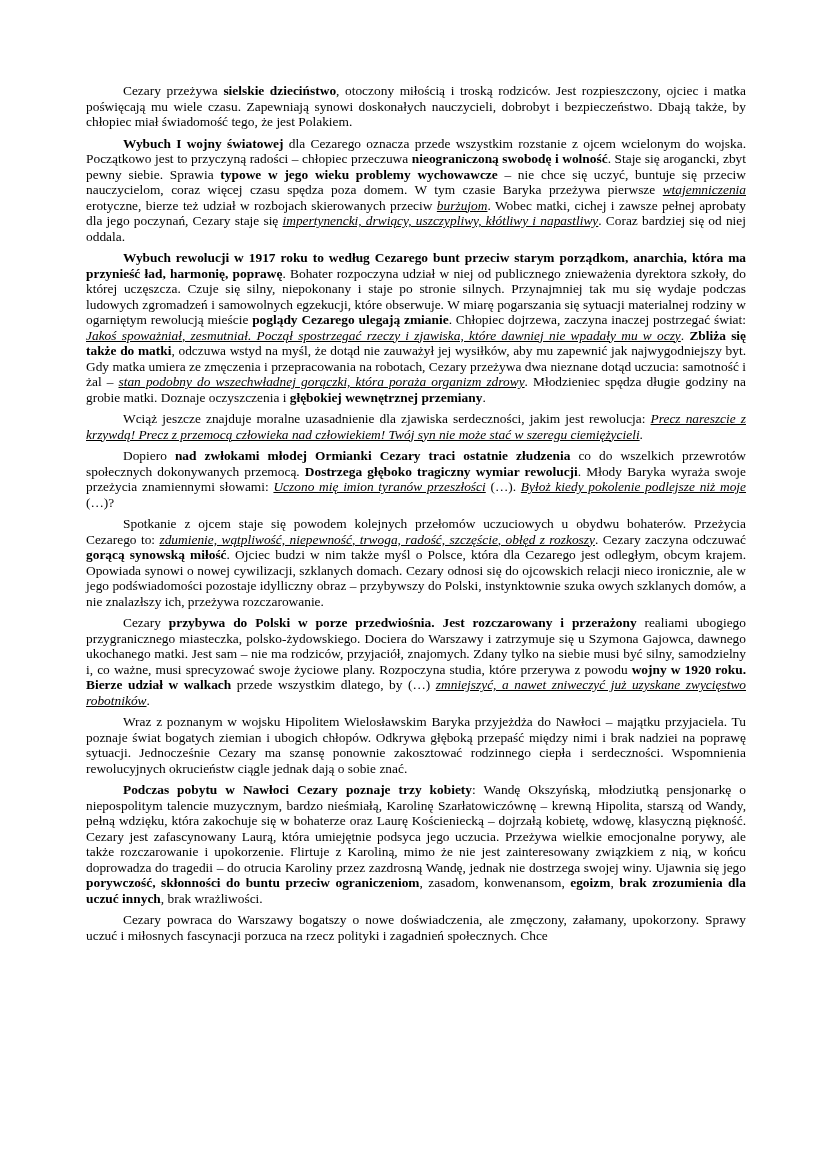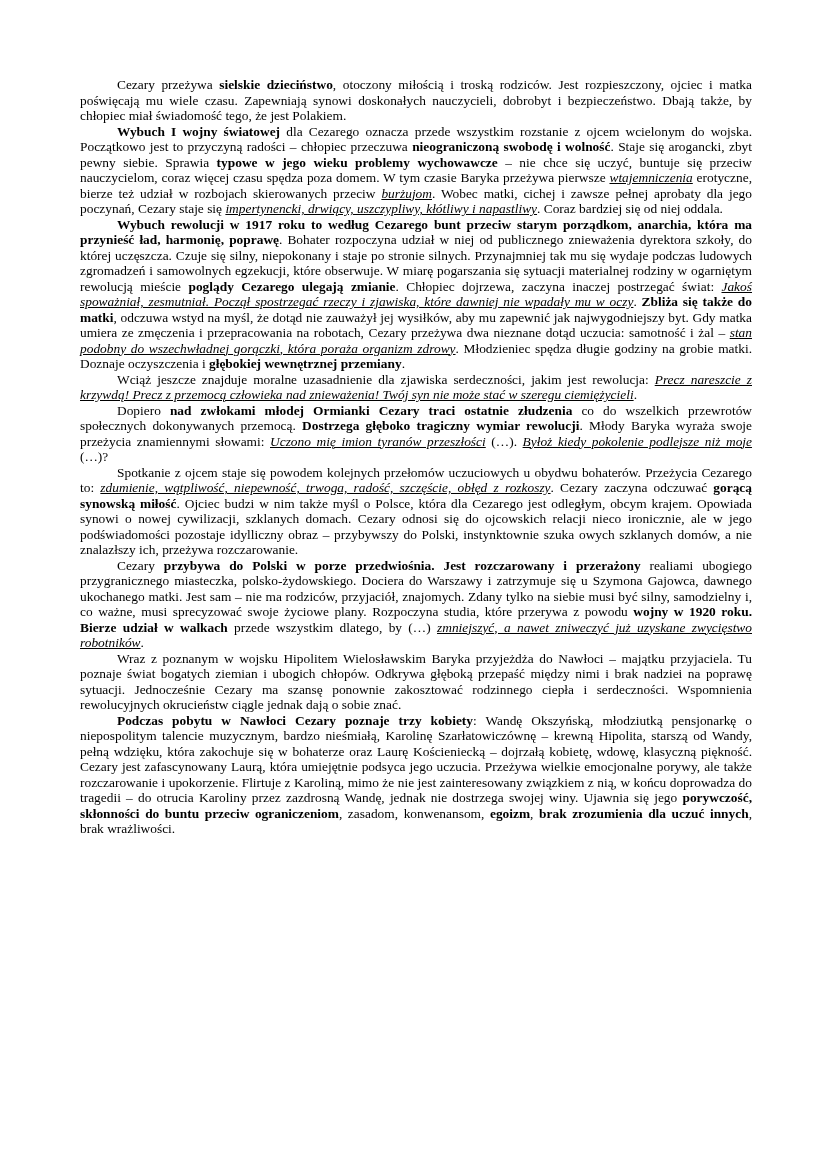--- a/index.html
+++ b/index.html
@@ -17,36 +17,37 @@
     overflow: hidden;
   }
   .doc {
     width: 672px;
     font-family: "Liberation Serif", "DejaVu Serif", serif;
     font-size: 13.4px;
     line-height: 15.5px;
     color: #000000;
   }
   .para {
-    margin: 0;
+    margin: 6px;
     text-align: justify;
     text-indent: 37px;
   }
   .para span.b { font-weight: bold; }
   .para span.i { font-style: italic; text-decoration: underline; }
   .para span.n { font-weight: normal; font-style: normal; }
 </style>
 </head>
 <body>
 
 <div class="page">
   <div class="doc">
       <p class="para"><span class="n">Cezary przeżywa </span><span class="b">sielskie dzieciństwo</span><span class="n">, otoczony miłością i troską rodziców. Jest rozpieszczony, ojciec i matka poświęcają mu wiele czasu. Zapewniają synowi doskonałych nauczycieli, dobrobyt i bezpieczeństwo. Dbają także, by chłopiec miał świadomość tego, że jest Polakiem.</span></p>
       <p class="para"><span class="b">Wybuch I wojny światowej</span><span class="n"> dla Cezarego oznacza przede wszystkim rozstanie z ojcem wcielonym do wojska. Początkowo jest to przyczyną radości – chłopiec przeczuwa </span><span class="b">nieograniczoną swobodę i wolność</span><span class="n">. Staje się arogancki, zbyt pewny siebie. Sprawia </span><span class="b">typowe w jego wieku problemy wychowawcze</span><span class="n"> – nie chce się uczyć, buntuje się przeciw nauczycielom, coraz więcej czasu spędza poza domem. W tym czasie Baryka przeżywa pierwsze </span><span class="i">wtajemniczenia</span><span class="n"> erotyczne, bierze też udział w rozbojach skierowanych przeciw </span><span class="i">burżujom</span><span class="n">. Wobec matki, cichej i zawsze pełnej aprobaty dla jego poczynań, Cezary staje się </span><span class="i">impertynencki, drwiący, uszczypliwy, kłótliwy i napastliwy</span><span class="n">. Coraz bardziej się od niej oddala.</span></p>
       <p class="para"><span class="b">Wybuch rewolucji w 1917 roku to według Cezarego bunt przeciw starym porządkom, anarchia, która ma przynieść ład, harmonię, poprawę</span><span class="n">. Bohater rozpoczyna udział w niej od publicznego znieważenia dyrektora szkoły, do której uczęszcza. Czuje się silny, niepokonany i staje po stronie silnych. Przynajmniej tak mu się wydaje podczas ludowych zgromadzeń i samowolnych egzekucji, które obserwuje. W miarę pogarszania się sytuacji materialnej rodziny w ogarniętym rewolucją mieście </span><span class="b">poglądy Cezarego ulegają zmianie</span><span class="n">. Chłopiec dojrzewa, zaczyna inaczej postrzegać świat: </span><span class="i">Jakoś spoważniał, zesmutniał. Począł spostrzegać rzeczy i zjawiska, które dawniej nie wpadały mu w oczy</span><span class="n">. </span><span class="b">Zbliża się także do matki</span><span class="n">, odczuwa wstyd na myśl, że dotąd nie zauważył jej wysiłków, aby mu zapewnić jak najwygodniejszy byt. Gdy matka umiera ze zmęczenia i przepracowania na robotach, Cezary przeżywa dwa nieznane dotąd uczucia: samotność i żal – </span><span class="i">stan podobny do wszechwładnej gorączki, która poraża organizm zdrowy</span><span class="n">. Młodzieniec spędza długie godziny na grobie matki. Doznaje oczyszczenia i </span><span class="b">głębokiej wewnętrznej przemiany</span><span class="n">.</span></p>
-      <p class="para"><span class="n">Wciąż jeszcze znajduje moralne uzasadnienie dla zjawiska serdeczności, jakim jest rewolucja: </span><span class="i">Precz nareszcie z krzywdą! Precz z przemocą człowieka nad znieważenia! Twój syn nie może stać w szeregu ciemiężycieli</span><span class="n">.</span></p>
+      <p class="para"><span class="n">Wciąż jeszcze znajduje moralne uzasadnienie dla zjawiska serdeczności, jakim jest rewolucja: </span><span class="i">Precz nareszcie z krzywdą! Precz z przemocą człowieka nad człowiekiem! Twój syn nie może stać w szeregu ciemiężycieli</span><span class="n">.</span></p>
       <p class="para"><span class="n">Dopiero </span><span class="b">nad zwłokami młodej Ormianki Cezary traci ostatnie złudzenia</span><span class="n"> co do wszelkich przewrotów społecznych dokonywanych przemocą. </span><span class="b">Dostrzega głęboko tragiczny wymiar rewolucji</span><span class="n">. Młody Baryka wyraża swoje przeżycia znamiennymi słowami: </span><span class="i">Uczono mię imion tyranów przeszłości</span><span class="n"> (…). </span><span class="i">Byłoż kiedy pokolenie podlejsze niż moje</span><span class="n"> (…)?</span></p>
       <p class="para"><span class="n">Spotkanie z ojcem staje się powodem kolejnych przełomów uczuciowych u obydwu bohaterów. Przeżycia Cezarego to: </span><span class="i">zdumienie, wątpliwość, niepewność, trwoga, radość, szczęście, obłęd z rozkoszy</span><span class="n">. Cezary zaczyna odczuwać </span><span class="b">gorącą synowską miłość</span><span class="n">. Ojciec budzi w nim także myśl o Polsce, która dla Cezarego jest odległym, obcym krajem. Opowiada synowi o nowej cywilizacji, szklanych domach. Cezary odnosi się do ojcowskich relacji nieco ironicznie, ale w jego podświadomości pozostaje idylliczny obraz – przybywszy do Polski, instynktownie szuka owych szklanych domów, a nie znalazłszy ich, przeżywa rozczarowanie.</span></p>
       <p class="para"><span class="n">Cezary </span><span class="b">przybywa do Polski w porze przedwiośnia. Jest rozczarowany i przerażony</span><span class="n"> realiami ubogiego przygranicznego miasteczka, polsko-żydowskiego. Dociera do Warszawy i zatrzymuje się u Szymona Gajowca, dawnego ukochanego matki. Jest sam – nie ma rodziców, przyjaciół, znajomych. Zdany tylko na siebie musi być silny, samodzielny i, co ważne, musi sprecyzować swoje życiowe plany. Rozpoczyna studia, które przerywa z powodu </span><span class="b">wojny w 1920 roku. Bierze udział w walkach</span><span class="n"> przede wszystkim dlatego, by (…) </span><span class="i">zmniejszyć, a nawet zniweczyć już uzyskane zwycięstwo robotników</span><span class="n">.</span></p>
       <p class="para"><span class="n">Wraz z poznanym w wojsku Hipolitem Wielosławskim Baryka przyjeżdża do Nawłoci – majątku przyjaciela. Tu poznaje świat bogatych ziemian i ubogich chłopów. Odkrywa głęboką przepaść między nimi i brak nadziei na poprawę sytuacji. Jednocześnie Cezary ma szansę ponownie zakosztować rodzinnego ciepła i serdeczności. Wspomnienia rewolucyjnych okrucieństw ciągle jednak dają o sobie znać.</span></p>
       <p class="para"><span class="b">Podczas pobytu w Nawłoci Cezary poznaje trzy kobiety</span><span class="n">: Wandę Okszyńską, młodziutką pensjonarkę o niepospolitym talencie muzycznym, bardzo nieśmiałą, Karolinę Szarłatowiczównę – krewną Hipolita, starszą od Wandy, pełną wdzięku, która zakochuje się w bohaterze oraz Laurę Kościeniecką – dojrzałą kobietę, wdowę, klasyczną piękność. Cezary jest zafascynowany Laurą, która umiejętnie podsyca jego uczucia. Przeżywa wielkie emocjonalne porywy, ale także rozczarowanie i upokorzenie. Flirtuje z Karoliną, mimo że nie jest zainteresowany związkiem z nią, w końcu doprowadza do tragedii – do otrucia Karoliny przez zazdrosną Wandę, jednak nie dostrzega swojej winy. Ujawnia się jego </span><span class="b">porywczość, skłonności do buntu przeciw ograniczeniom</span><span class="n">, zasadom, konwenansom, </span><span class="b">egoizm</span><span class="n">, </span><span class="b">brak zrozumienia dla uczuć innych</span><span class="n">, brak wrażliwości.</span></p>
+      <p class="para"><span class="n">Cezary powraca do Warszawy bogatszy o nowe doświadczenia, ale zmęczony, załamany, upokorzony. Sprawy uczuć i miłosnych fascynacji porzuca na rzecz polityki i zagadnień społecznych. Chce</span></p>
     </div>
 </div>
 
 </body></html>

